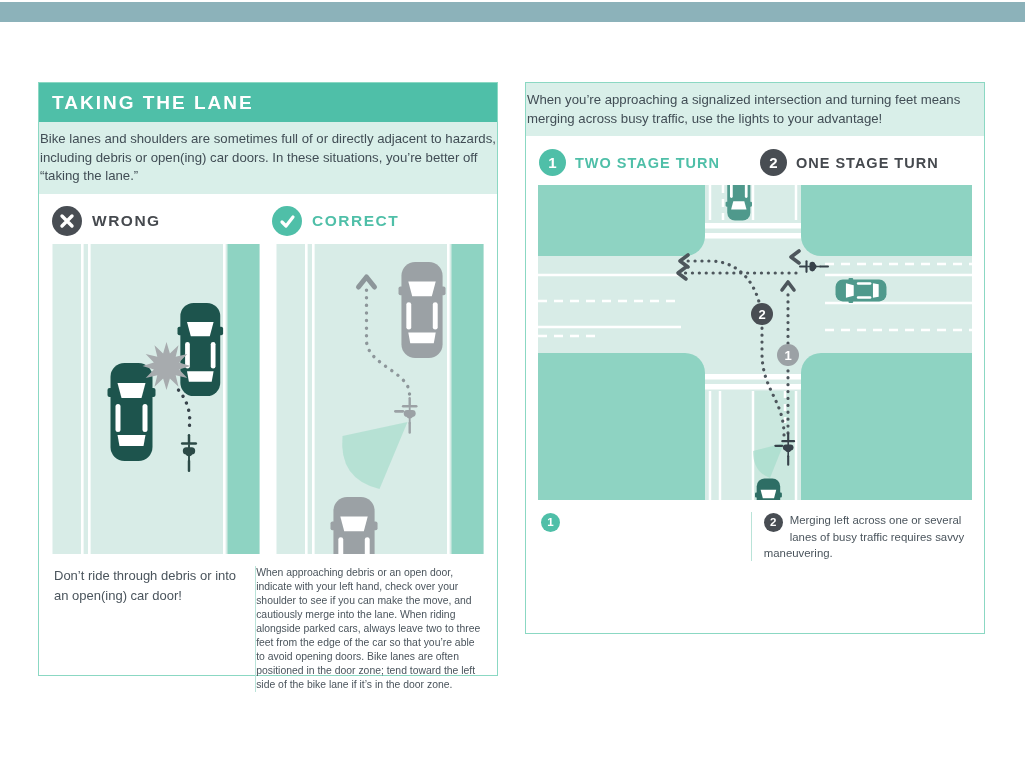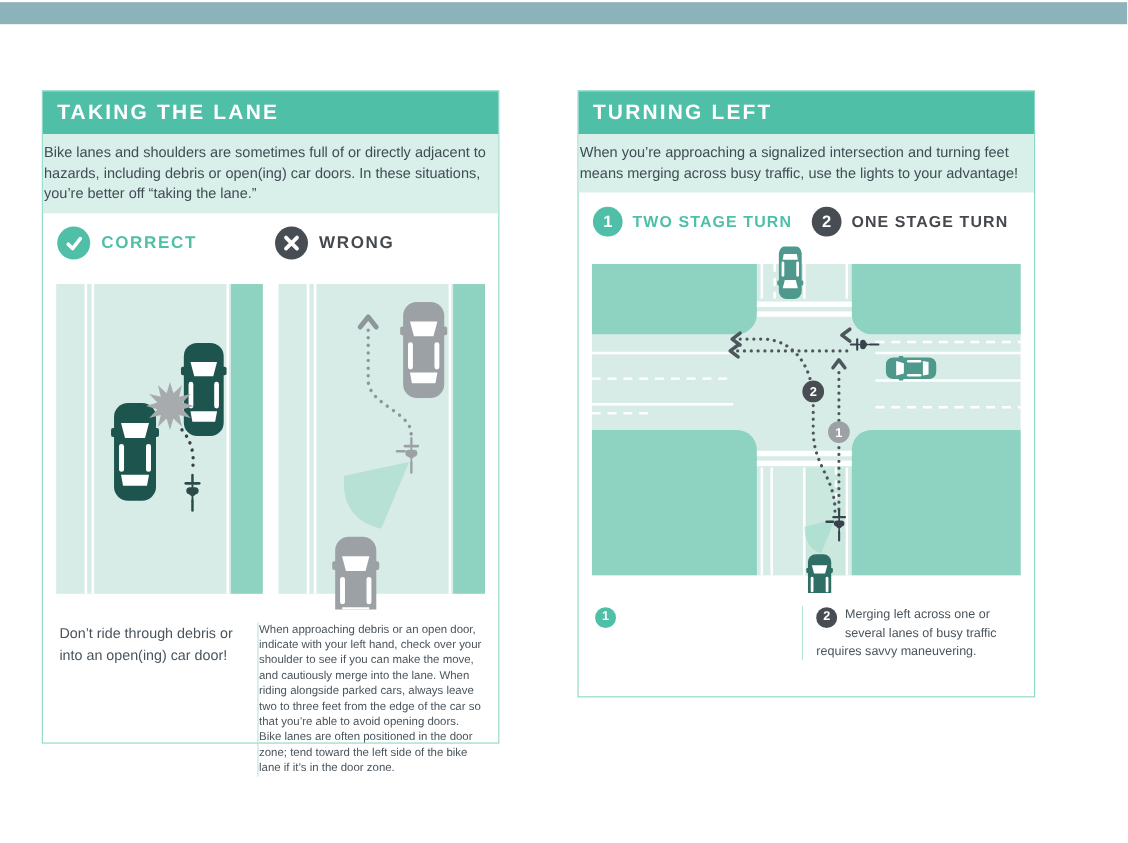--- a/index.html
+++ b/index.html
@@ -1,19 +1,19 @@
 <!DOCTYPE html>
 <html><head>
 <meta charset="utf-8">
 <style>
   html,body{margin:0;padding:0;background:#fff;}
   .page{position:relative;width:1025px;height:766px;background:#ffffff;overflow:hidden;
         font-family:"Liberation Sans",sans-serif;}
   .topbar{position:absolute;left:0;top:2px;width:100%;height:20px;background:#8cb2ba;}
-  .panel{position:absolute;top:82px;width:416px;background:#ffffff;border:1px solid #8bd8c3;box-sizing:border-box;}
+  .panel{position:absolute;top:82px;width:460px;background:#ffffff;border:1px solid #8bd8c3;box-sizing:border-box;}
   .panel-left{left:38px;height:594px;}
   .panel-right{left:525px;height:552px;}
   .panel-header{background:#4fbfa8;color:#ffffff;font-size:19px;font-weight:bold;
                 letter-spacing:2px;padding:9px 13px 8px;}
   .panel-intro{background:#d9efe9;color:#414d55;font-size:13.2px;line-height:1.42;padding:8px 1px;}
   .verdict-row{display:flex;align-items:center;padding:12px 13px 8px;}
   .verdict{display:flex;align-items:center;width:50%;}
   .verdict + .verdict{padding-left:8px;}
   .vicon{width:30px;height:30px;border-radius:50%;flex:0 0 30px;display:flex;align-items:center;justify-content:center;}
   .vicon.dark{background:#484d53;}
@@ -77,34 +77,34 @@
       <polygon id="starburst" points="24,0 12.6,3.4 20.8,12 9.2,9.2 12,20.8 3.4,12.6 0,24 -3.4,12.6 -12,20.8 -9.2,9.2 -20.8,12 -12.6,3.4 -24,0 -12.6,-3.4 -20.8,-12 -9.2,-9.2 -12,-20.8 -3.4,-12.6 0,-24 3.4,-12.6 12,-20.8 9.2,-9.2 20.8,-12 12.6,-3.4"></polygon>
     </defs>
   </svg>
 
   <div class="panel panel-left">
     <div class="panel-header">TAKING THE LANE</div>
     <div class="panel-intro">Bike lanes and shoulders are sometimes full of or directly adjacent to hazards, including debris or open(ing) car doors. In these situations, you’re better off “taking the lane.”</div>
 
     <div class="verdict-row">
       <div class="verdict">
+        <span class="vicon dark">
+          <svg width="16" height="16" viewBox="0 0 16 16">
+              <path d="M3,3 L13,13 M13,3 L3,13" stroke="#fff" stroke-width="3.4" stroke-linecap="round"></path>
+            </svg>
+        </span>
+        <span class="vlabel dark">WRONG</span>
+      </div>
+      <div class="verdict">
         <span class="vicon teal">
           <svg width="17" height="17" viewBox="0 0 17 17">
               <path d="M3,9 L7,13 L14,4" stroke="#fff" stroke-width="3.2" stroke-linecap="round" stroke-linejoin="round" fill="none"></path>
             </svg>
         </span>
         <span class="vlabel teal">CORRECT</span>
-      </div>
-      <div class="verdict">
-        <span class="vicon dark">
-          <svg width="16" height="16" viewBox="0 0 16 16">
-              <path d="M3,3 L13,13 M13,3 L3,13" stroke="#fff" stroke-width="3.4" stroke-linecap="round"></path>
-            </svg>
-        </span>
-        <span class="vlabel dark">WRONG</span>
       </div>
     </div>
 
     <div class="diagram-row">
 
       <svg width="210" height="310" viewBox="0 0 207 310">
         <rect width="207" height="310" fill="#d8ece7"></rect>
         <rect x="28.5" y="0" width="2.6" height="310" fill="#ffffff"></rect>
         <rect x="35.5" y="0" width="2.6" height="310" fill="#ffffff"></rect>
         <rect x="170.5" y="0" width="2.6" height="310" fill="#ffffff"></rect>
@@ -143,21 +143,20 @@
       </svg>
     </div>
 
     <div class="captions">
       <div class="cap-col c1">Don’t ride through debris or into an open(ing) car door!</div>
       <div class="cap-col c2">When approaching debris or an open door, indicate with your left hand, check over your shoulder to see if you can make the move, and cautiously merge into the lane. When riding alongside parked cars, always leave two to three feet from the edge of the car so that you’re able to avoid opening doors. Bike lanes are often positioned in the door zone; tend toward the left side of the bike lane if it’s in the door zone.</div>
     </div>
   </div>
 
   <div class="panel panel-right">
-    <div class="panel-header">TURNING LEFT</div>
     <div class="panel-intro">When you’re approaching a signalized intersection and turning feet means merging across busy traffic, use the lights to your advantage!</div>
 
     <div class="stage-row">
       <div class="stage-group">
         <span class="nbadge teal">1</span>
         <span class="stage-label teal">TWO STAGE TURN</span>
       </div>
       <div class="stage-group">
         <span class="nbadge dark">2</span>
         <span class="stage-label dark">ONE STAGE TURN</span>

